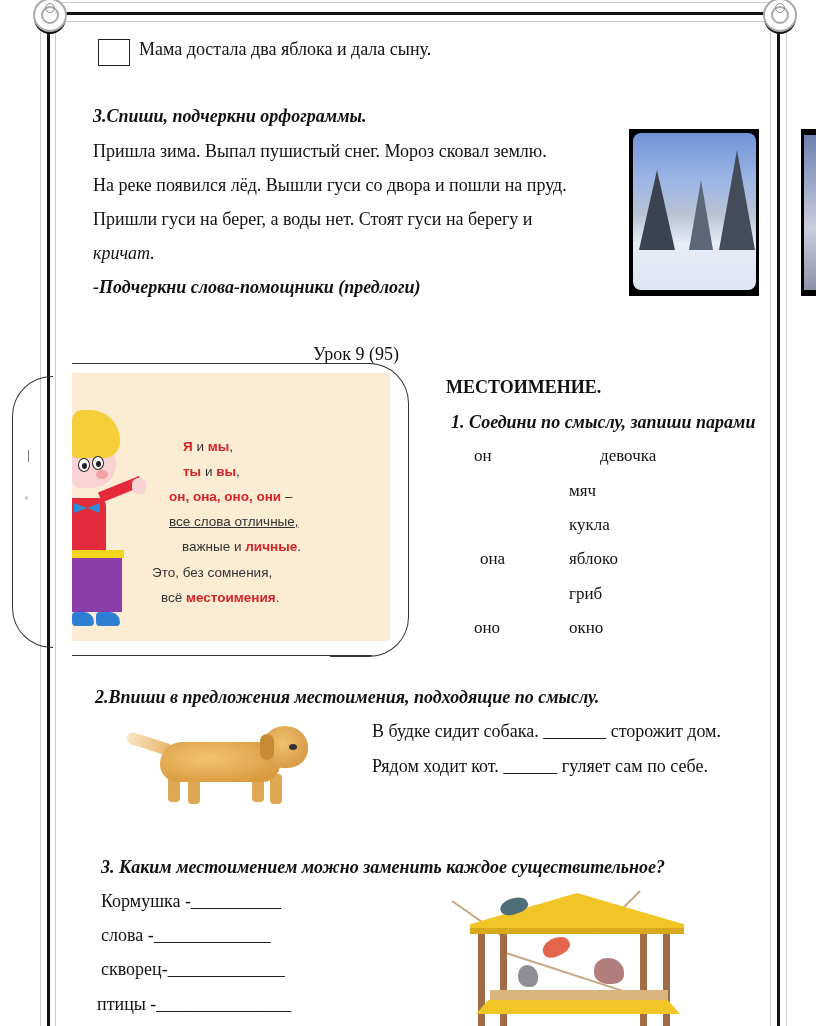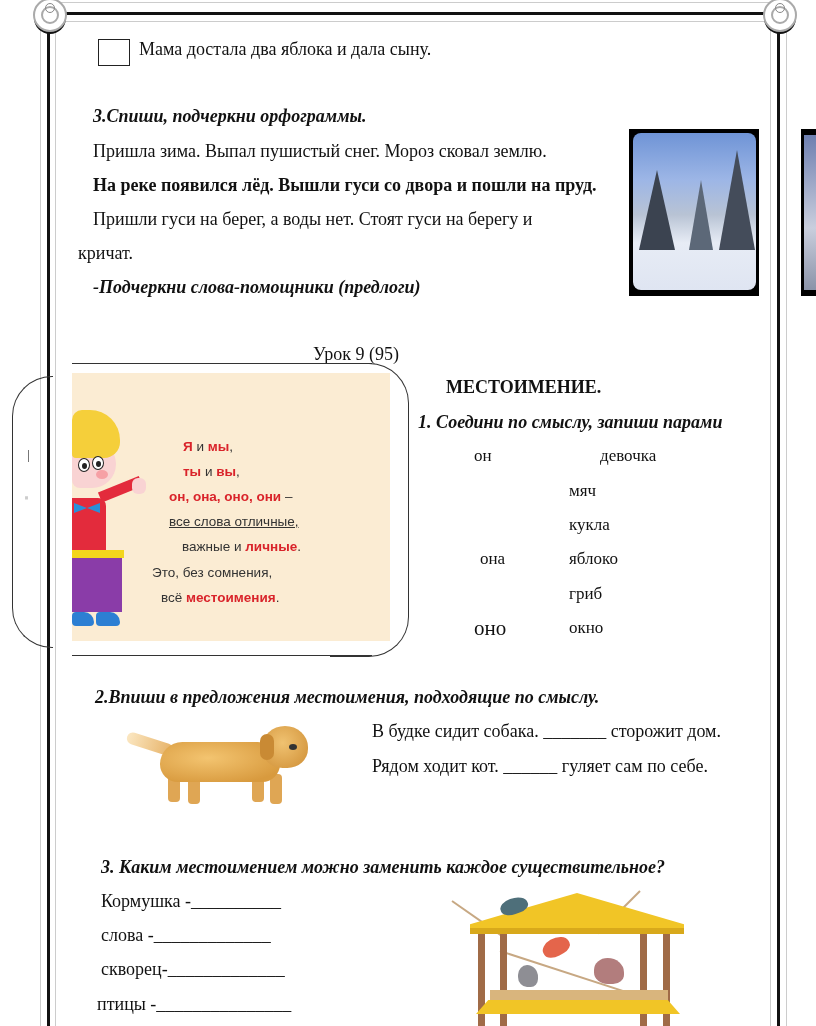--- a/index.html
+++ b/index.html
@@ -85,23 +85,23 @@
 <div class="abs frame-right"></div>
 <div class="abs frame-right-thin2"></div>
 <div class="abs corner" style="left:33px;top:-2px;"></div>
 <div class="abs corner" style="left:763px;top:-2px;"></div>
 
 <div class="abs checkbox"></div>
 <div class="abs line" style="left:139px;top:38px;">Мама достала два яблока и дала сыну.</div>
 
 <div class="abs line bi" style="left:93px;top:105px;">3.Спиши, подчеркни орфограммы.</div>
 <div class="abs line" style="left:93px;top:140px;">Пришла зима. Выпал пушистый снег. Мороз сковал землю.</div>
-<div class="abs line" style="left:93px;top:174px;font-weight:bold;">На реке появился лёд. Вышли гуси со двора и пошли на пруд.</div>
+<div class="abs line" style="left:93px;top:174px;">На реке появился лёд. Вышли гуси со двора и пошли на пруд.</div>
 <div class="abs line" style="left:93px;top:208px;">Пришли гуси на берег,  а воды нет. Стоят гуси на берегу и</div>
-<div class="abs line" style="left:78px;top:242px;">кричат.</div>
+<div class="abs line" style="left:93px;top:242px;font-style:italic;">кричат.</div>
 <div class="abs line bi" style="left:93px;top:276px;">-Подчеркни слова-помощники (предлоги)</div>
 
 <div class="abs snow">
   <div class="snow-inner">
     <div class="tree" style="left:6px;border-bottom-color:#3b4350;"></div>
     <div class="tree" style="left:56px;border-bottom-width:70px;border-left-width:12px;border-right-width:12px;border-bottom-color:#5c6878;"></div>
     <div class="tree" style="left:86px;border-bottom-width:100px;border-bottom-color:#444c5a;"></div>
   </div>
 </div>
 <div class="abs snow-strip">
@@ -140,25 +140,25 @@
     </div>
   <div class="abs cheek"></div>
   <div class="abs bow"></div>
   <div class="abs pants"></div>
   <div class="abs belt"></div>
   <div class="abs shoe1"></div>
   <div class="abs shoe2"></div>
 </div>
 
 <div class="abs line b" style="left:446px;top:376px;">МЕСТОИМЕНИЕ.</div>
-<div class="abs line bi" style="left:418px;top:411px;width:333px;overflow:hidden;">1. Соедини по смыслу, запиши парами</div>
+<div class="abs line bi" style="left:451px;top:411px;width:333px;overflow:hidden;">1. Соедини по смыслу, запиши парами</div>
 
 <div class="abs line" style="left:474px;top:445px;font-size:17px;">он</div>
 <div class="abs line" style="left:480px;top:548px;font-size:17px;">она</div>
-<div class="abs line" style="left:474px;top:617px;font-size:21px;">оно</div>
+<div class="abs line" style="left:474px;top:617px;font-size:17px;">оно</div>
 
 <div class="abs line" style="left:563px;top:445px;font-size:17px;margin-left:37px;">девочка</div>
 <div class="abs line" style="left:569px;top:480px;font-size:17px;">мяч</div>
 <div class="abs line" style="left:569px;top:514px;font-size:17px;">кукла</div>
 <div class="abs line" style="left:569px;top:548px;font-size:17px;">яблоко</div>
 <div class="abs line" style="left:569px;top:583px;font-size:17px;">гриб</div>
 <div class="abs line" style="left:569px;top:617px;font-size:17px;">окно</div>
 
 <div class="abs line bi" style="left:95px;top:686px;">2.Впиши в предложения местоимения, подходящие по смыслу.</div>
 <div class="abs line" style="left:372px;top:720px;">В будке сидит собака. _______ сторожит дом.</div>

